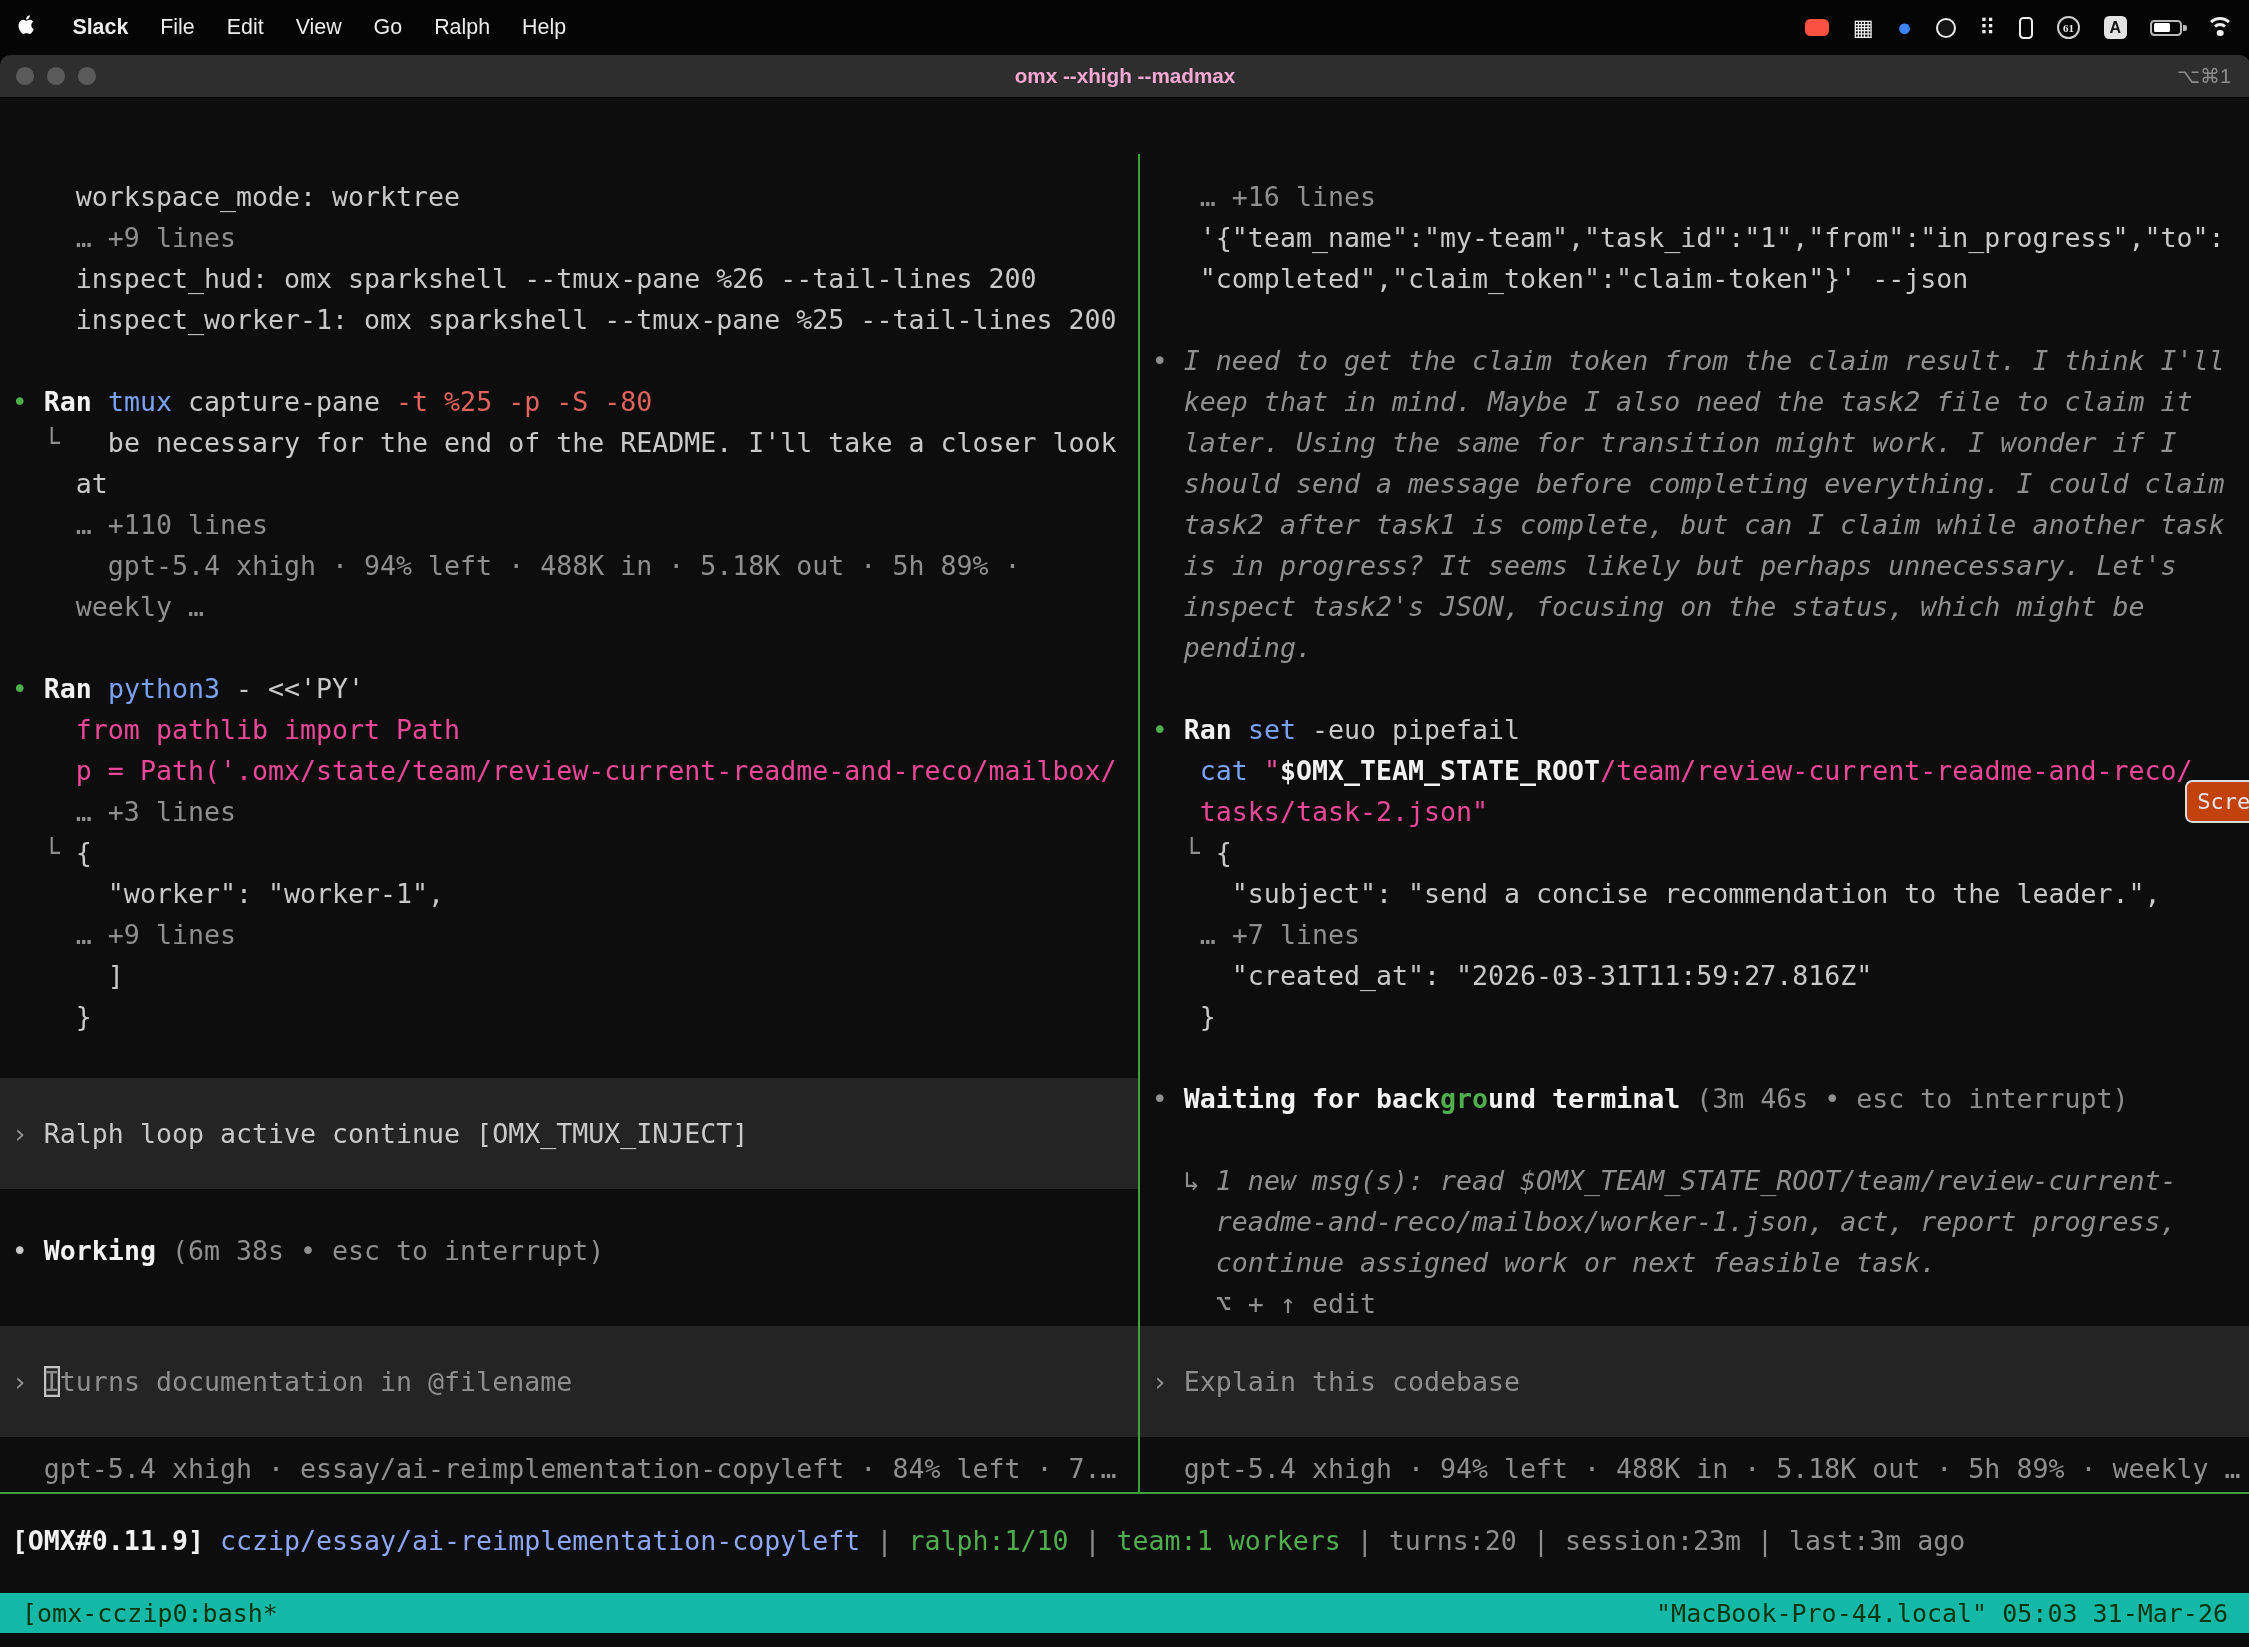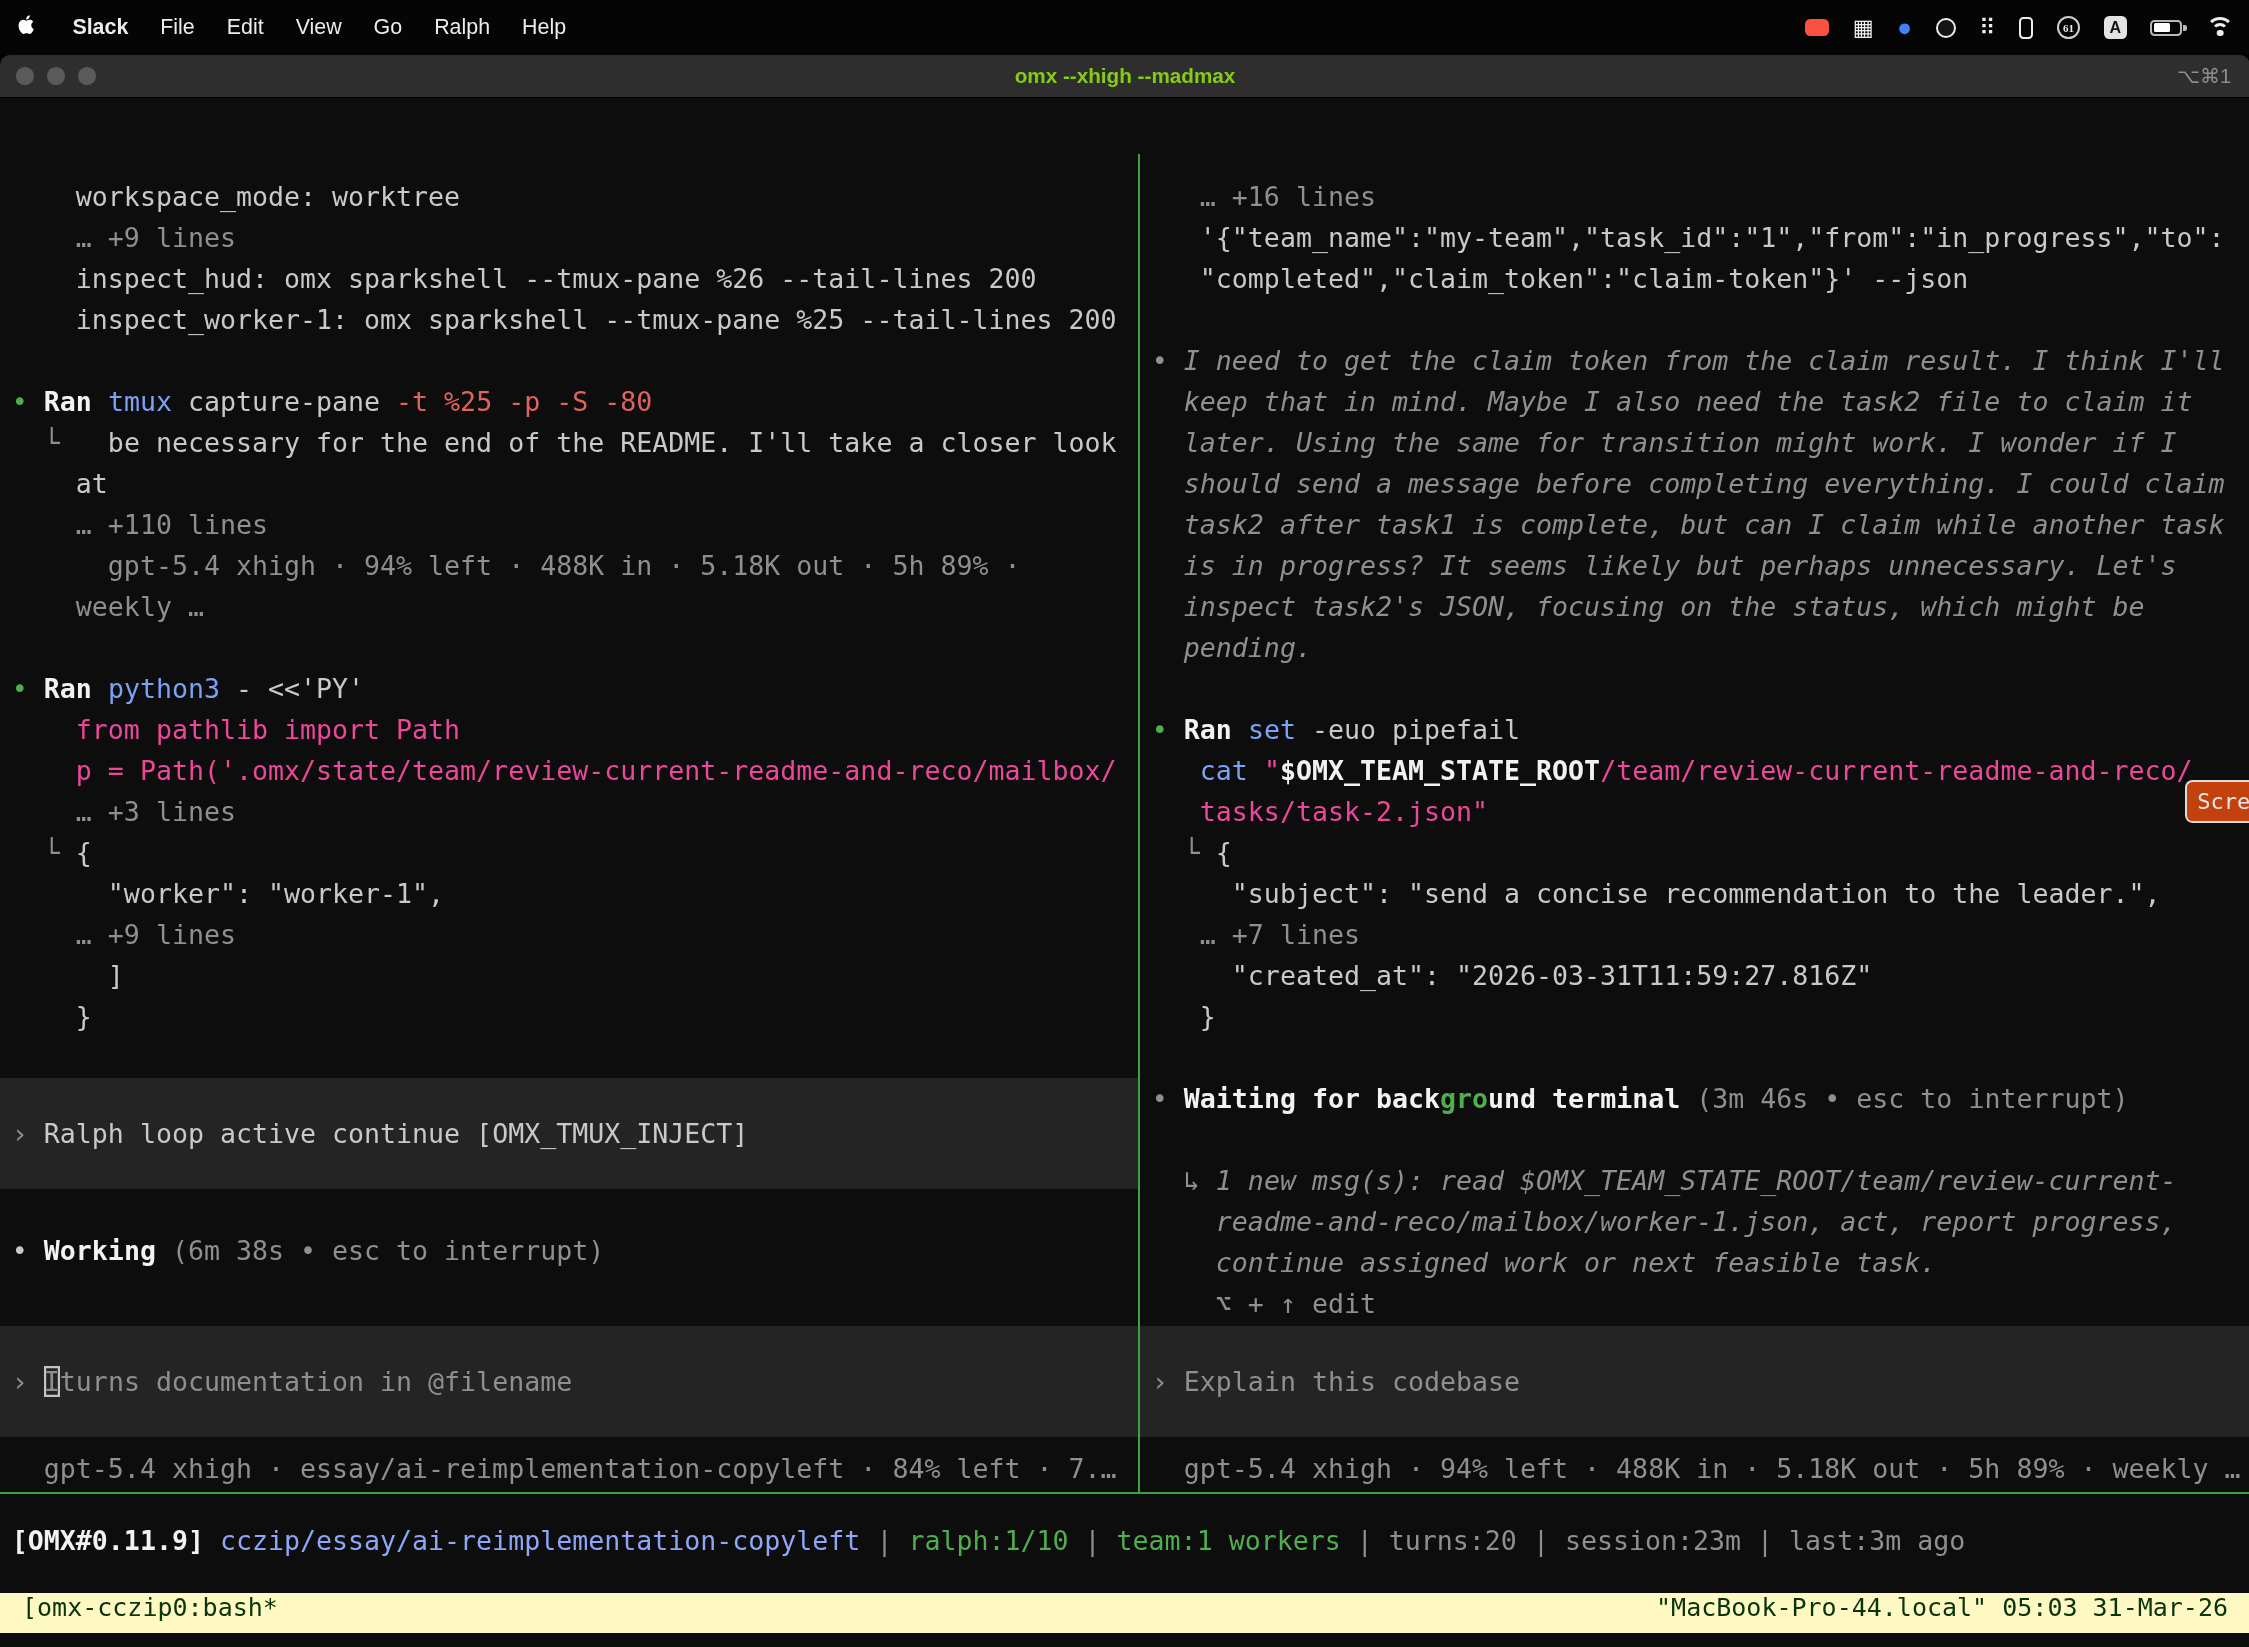--- a/index.html
+++ b/index.html
@@ -36,40 +36,40 @@
   .mbi.wifi em { width:17px; height:17px; top:5.9px; }
   .mbi.wifi b  { width:6.6px; height:6.6px; top:12.5px; background:#ededed; border:none; }
 
   
   #window { position:absolute; top:55px; left:0; right:0; bottom:0; background:#0d0d0d;
             border-radius:10.3px 10.3px 0 0; overflow:hidden; }
   #titlebar { height:43px; background:#2e2e2e; position:relative; display:flex;
               align-items:center; justify-content:center; border-bottom:1.5px solid #000; }
   .traffic { position:absolute; left:16px; display:flex; gap:13.3px; }
   .tl { width:17.7px; height:17.7px; border-radius:50%; background:#5a5a5a; }
-  #win-title { color:#84cc16; font-size:20.7px; font-weight:bold; }
+  #win-title { color:#f9a8d4; font-size:20.7px; font-weight:bold; }
   #win-shortcut { position:absolute; right:19px; color:#8d8d8d; font-size:20px; }
 
   #term { position:absolute; top:99px; left:0; right:0; bottom:0;
           font-family:"DejaVu Sans Mono",monospace; font-size:26.6px; }
   .pane { position:absolute; top:0; height:1338px; overflow:hidden; background:#0d0d0d; }
   #pane-left  { left:0; width:1138px; }
   #pane-right { left:1140px; right:0; }
   .flow { padding:22px 0 0 11.8px; }
   .tline { height:41px; line-height:41px; white-space:pre; }
   .tline.hl { height:111px; display:flex; align-items:center; background:#242424;
               margin-left:-11.8px; padding-left:11.8px; }
   .prompt-row { position:absolute; left:0; right:0; bottom:55px; height:111px; background:#242424;
                 display:flex; align-items:center; padding-left:11.8px; white-space:pre; }
   .pane-status { position:absolute; left:11.8px; bottom:3px; height:41px; line-height:41px; white-space:pre; }
   #vdiv { position:absolute; left:1138px; top:0; width:2.2px; height:1338px; background:#3da23d; }
   #hdiv { position:absolute; left:0; right:0; top:1338px; height:2.2px; background:#3da23d; }
   #omx-status { position:absolute; left:11.8px; top:1366px; height:41px; line-height:41px; white-space:pre; }
-  #tmux-bar { position:absolute; left:0; right:0; bottom:14.8px; height:40px; background:#fef9c3;
-              color:#09340c; display:flex; align-items:flex-start; justify-content:space-between;
+  #tmux-bar { position:absolute; left:0; right:0; bottom:14.8px; height:40px; background:#14b8a6;
+              color:#09340c; display:flex; align-items:center; justify-content:space-between;
               padding:0 22px; font-size:25px; white-space:pre;gap:44px; }
   #tooltip { position:absolute; right:0; top:626px; width:65px; height:43px; background:#c2410c;
              border:2.2px solid #dcdcdc; border-right:none; border-radius:7.4px 0 0 7.4px;
              color:#e6e6e6; font-size:22px; display:flex; align-items:center; padding-left:10.3px;
              overflow:hidden; }
 
   
   .fg   { color:#c9c9c9; }
   .dim  { color:#8f8f8f; }
   .dimi { color:#8f8f8f; font-style:italic; }

